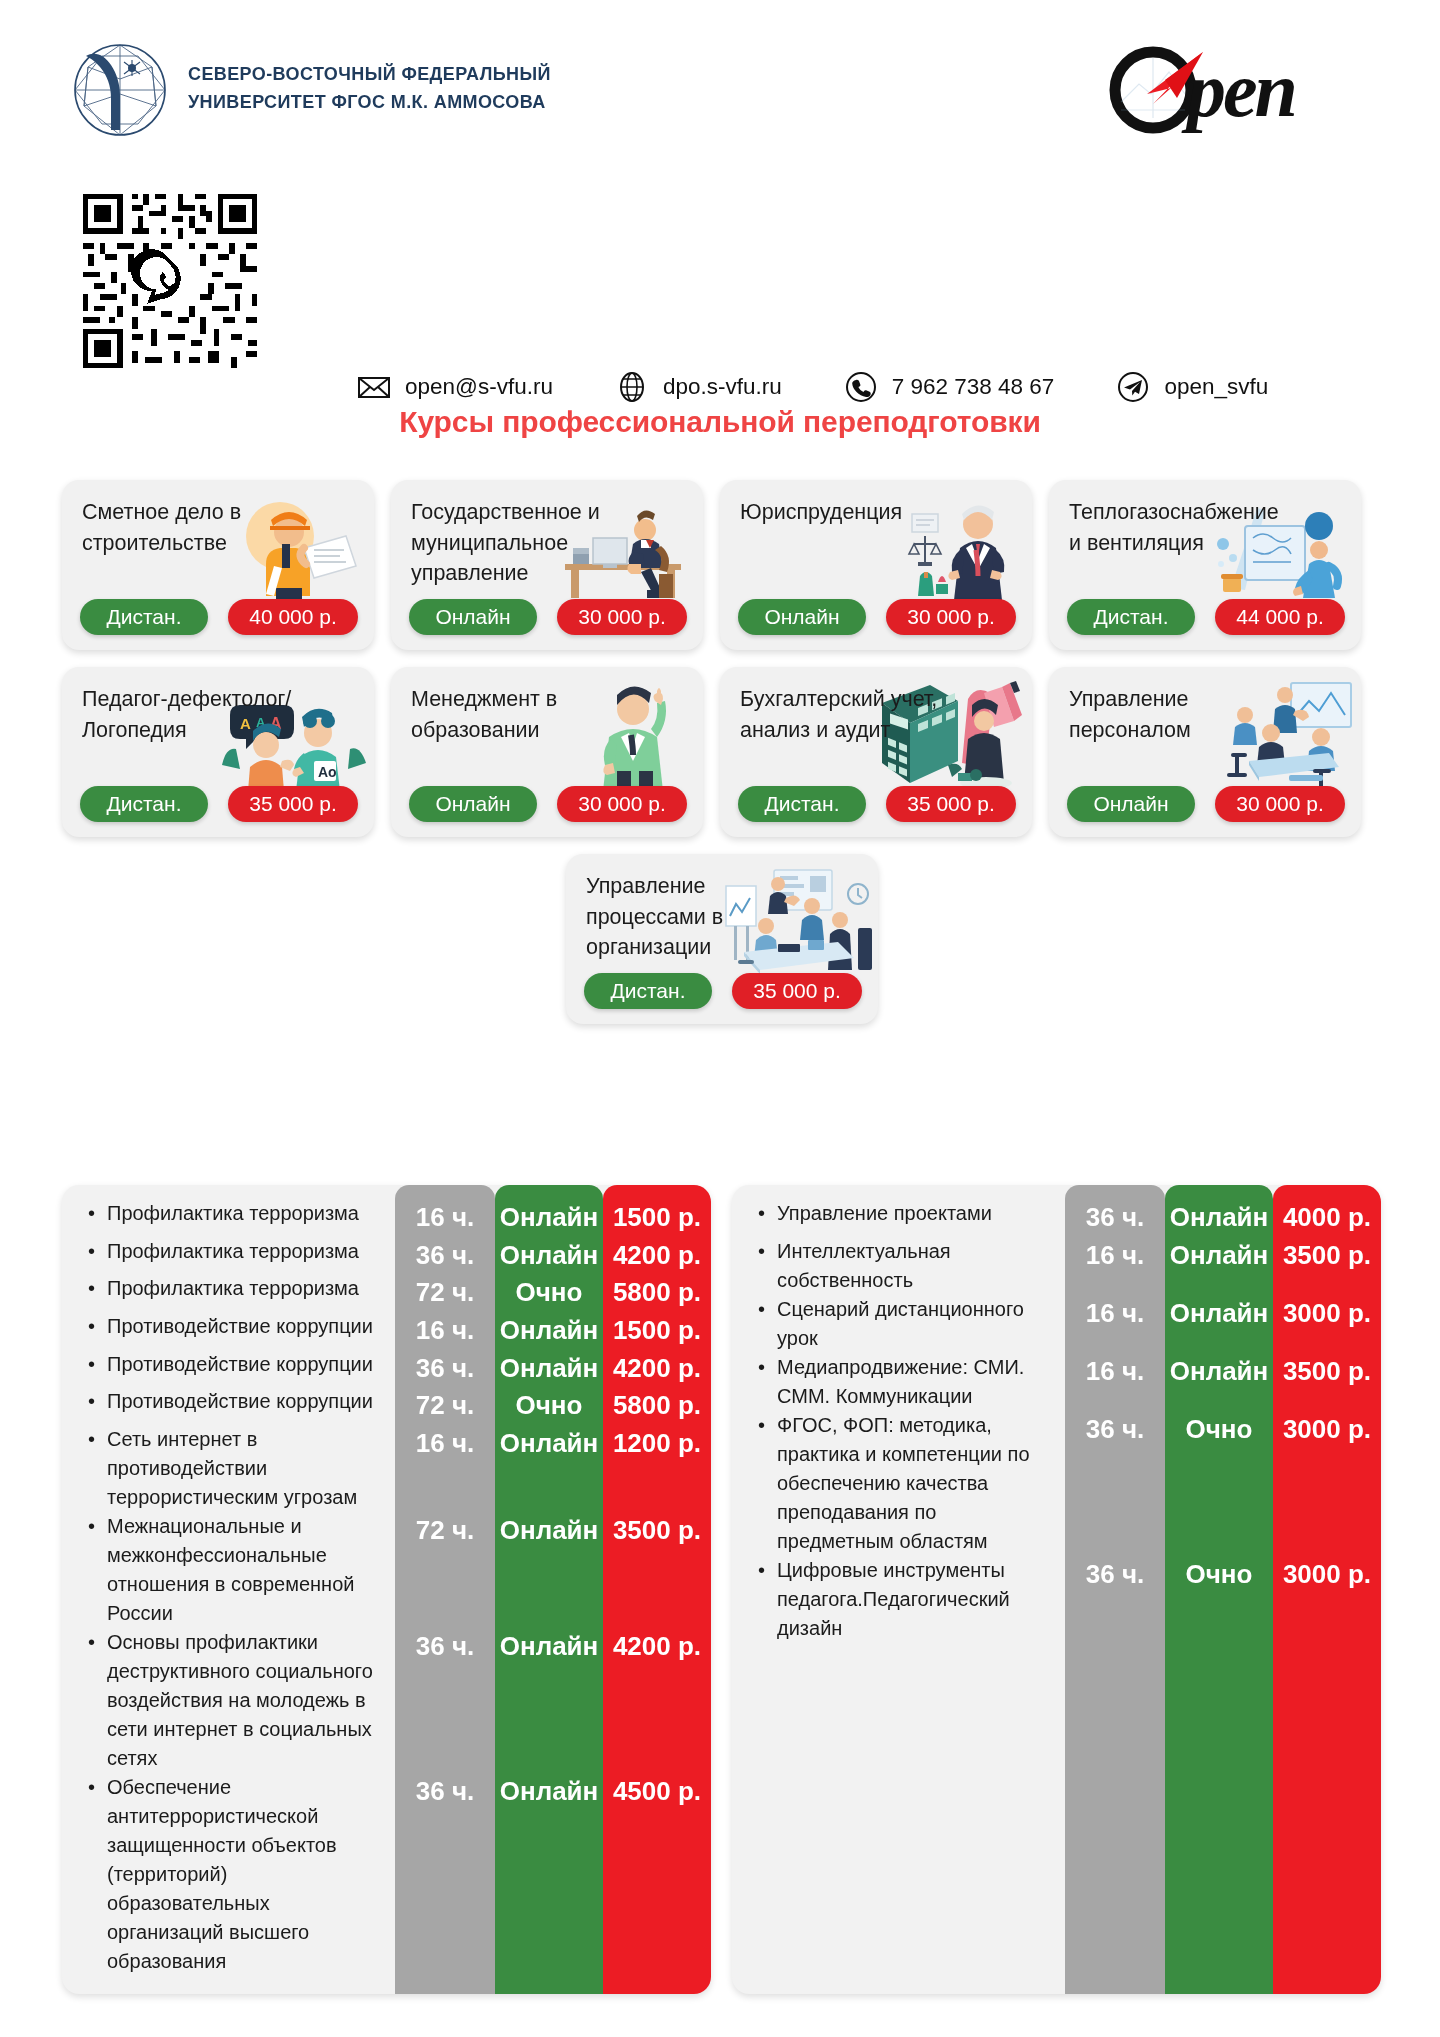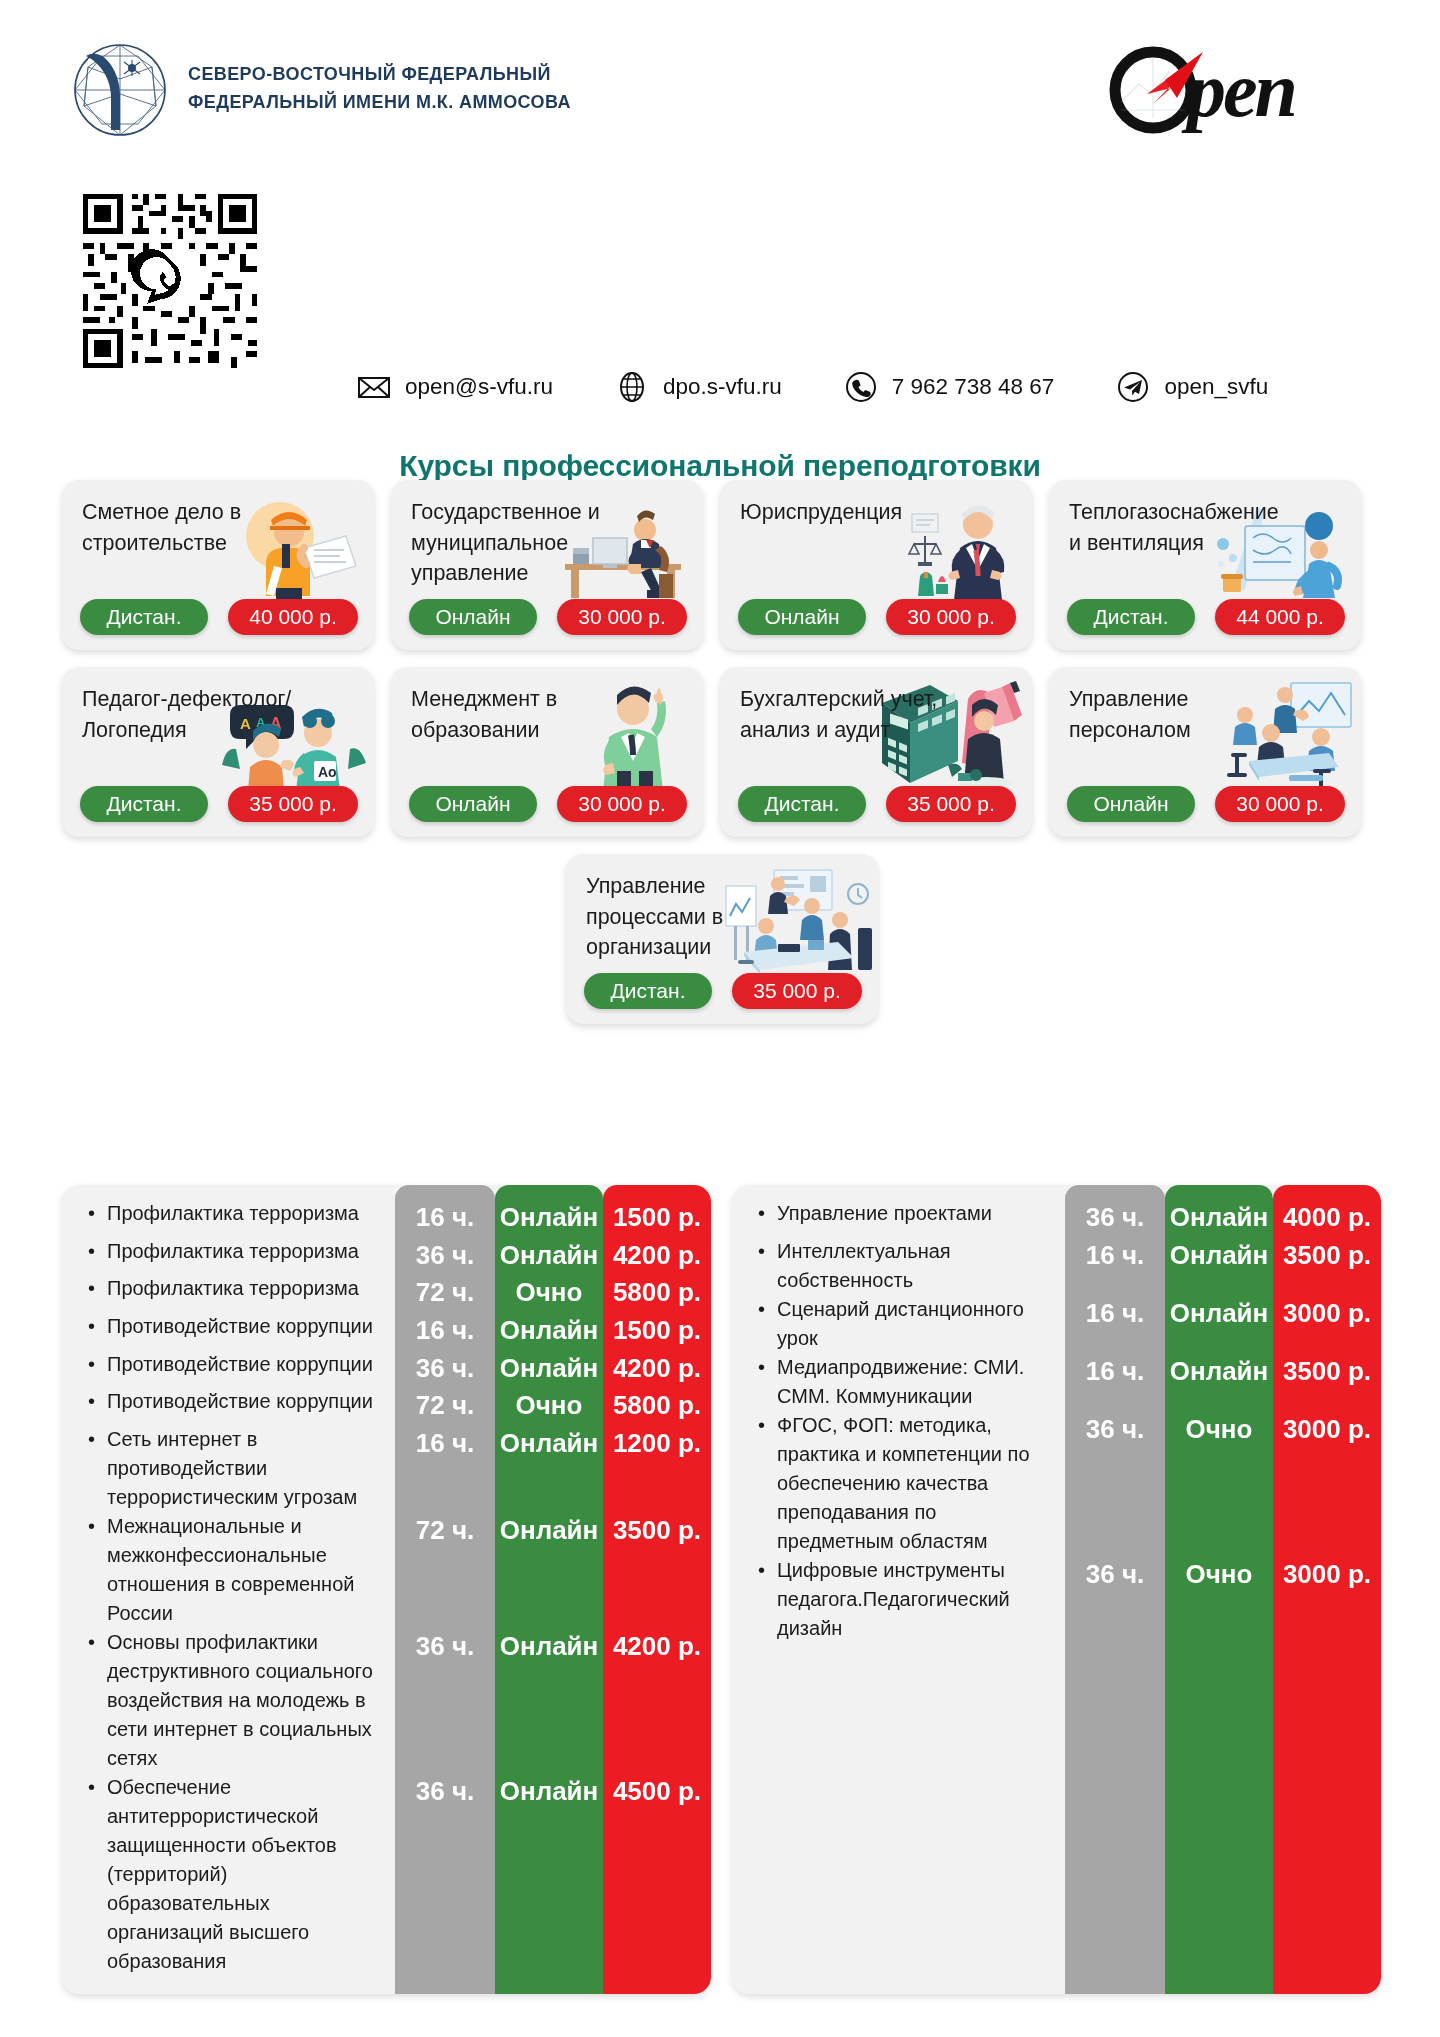--- a/index.html
+++ b/index.html
@@ -33,21 +33,21 @@
   }
   .contact{display:flex;align-items:center;gap:14px;}
   .contact + .contact{margin-left:62px;}
   .contact .ci{width:34px;height:34px;flex:0 0 34px;}
   .contact .ctext{font-size:22.5px;color:#111;white-space:nowrap;}
   .contact .ctext.link{text-underline-offset:3px;}
 
   
   .sect-title{
     position:absolute;width:1440px;text-align:center;
-    font-size:30px;font-weight:700;color:#0f766e;letter-spacing:-0.1px;margin-top:44px;
+    font-size:30px;font-weight:700;color:#ef4444;letter-spacing:-0.1px;
   }
   #title-prof{top:405px;}
   #title-qual{top:1117px;}
 
   
   .cards{position:absolute;left:62px;top:480px;width:1320px;}
   .card-row{display:flex;gap:17px;margin-bottom:17px;}
   .card-row.center{justify-content:center;}
   .card{
     position:relative;
@@ -128,21 +128,21 @@
             <path d="M13 56 L40 22 M13 56 L40 90 M103 56 L76 22 M103 56 L76 90"></path>
             <path d="M40 22 L76 22 M40 90 L76 90 M13 56 L103 56"></path>
           </g>
           <path d="M24 22 C32 17 42 20 49 31 C55 40 58 51 58 62 L58 96 L49 96 L49 64 C49 52 45 41 38 33 C33 27 28 24 24 22 Z" fill="#2b4a6f"></path>
           <path d="M70 34 m-4 0 a4 4 0 1 0 8 0 a4 4 0 1 0 -8 0" fill="#2b4a6f"></path>
           <path d="M62 28 L78 40 M78 28 L62 40 M70 26 L70 42" stroke="#2b4a6f" stroke-width="1.1"></path>
         </svg>
       </div>
       <div class="brand-text">
         <div class="brand-line">СЕВЕРО-ВОСТОЧНЫЙ ФЕДЕРАЛЬНЫЙ</div>
-        <div class="brand-line">ФЕДЕРАЛЬНЫЙ ИМЕНИ М.К. АММОСОВА</div>
+        <div class="brand-line">УНИВЕРСИТЕТ ФГОС М.К. АММОСОВА</div>
       </div>
     </div>
 
     <div class="openlogo">
       <svg viewBox="0 0 250 104" width="250" height="104">
         <circle cx="58" cy="58" r="38" fill="none" stroke="#111" stroke-width="11"></circle>
         <g opacity="0.25" stroke="#7fa7c8" stroke-width="1.2" fill="none">
           <path d="M26 70 L44 52 L56 62 L74 40 L90 62"></path>
           <path d="M26 78 L90 78 M58 26 L58 86"></path>
         </g>

